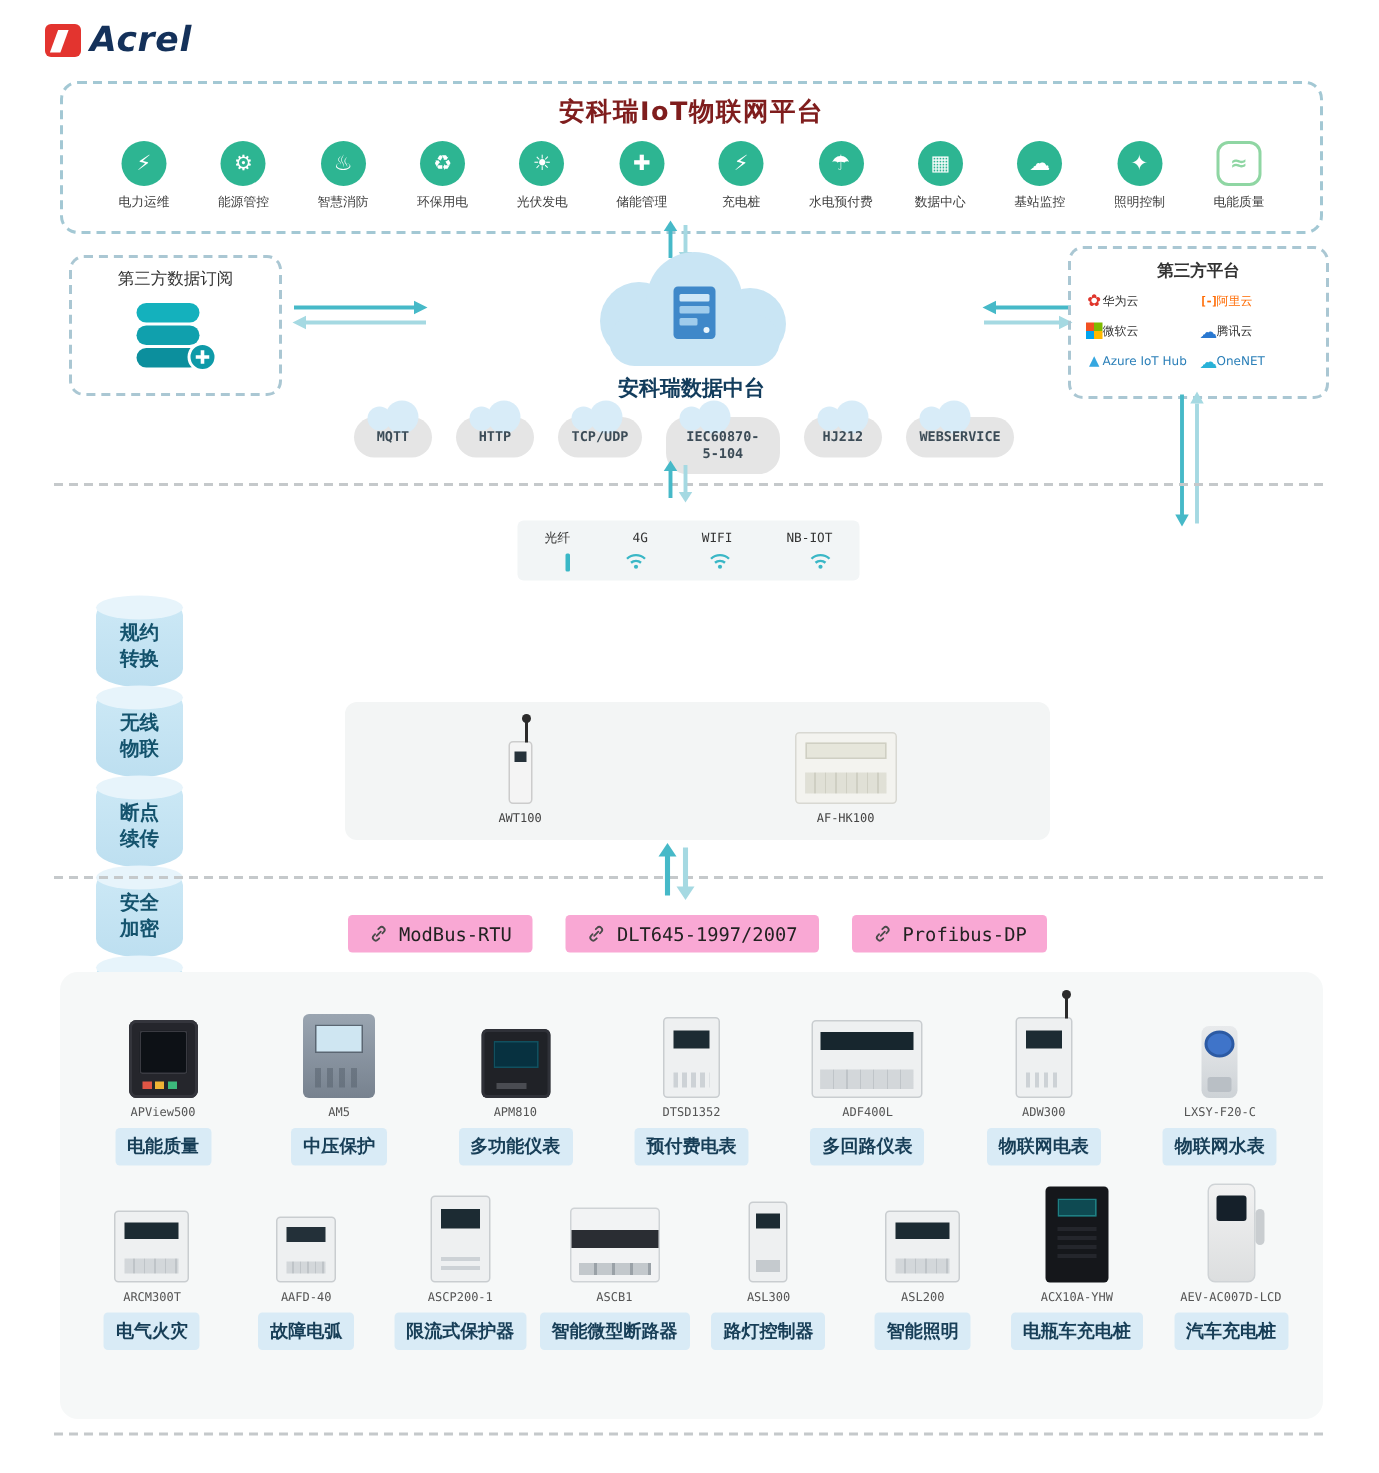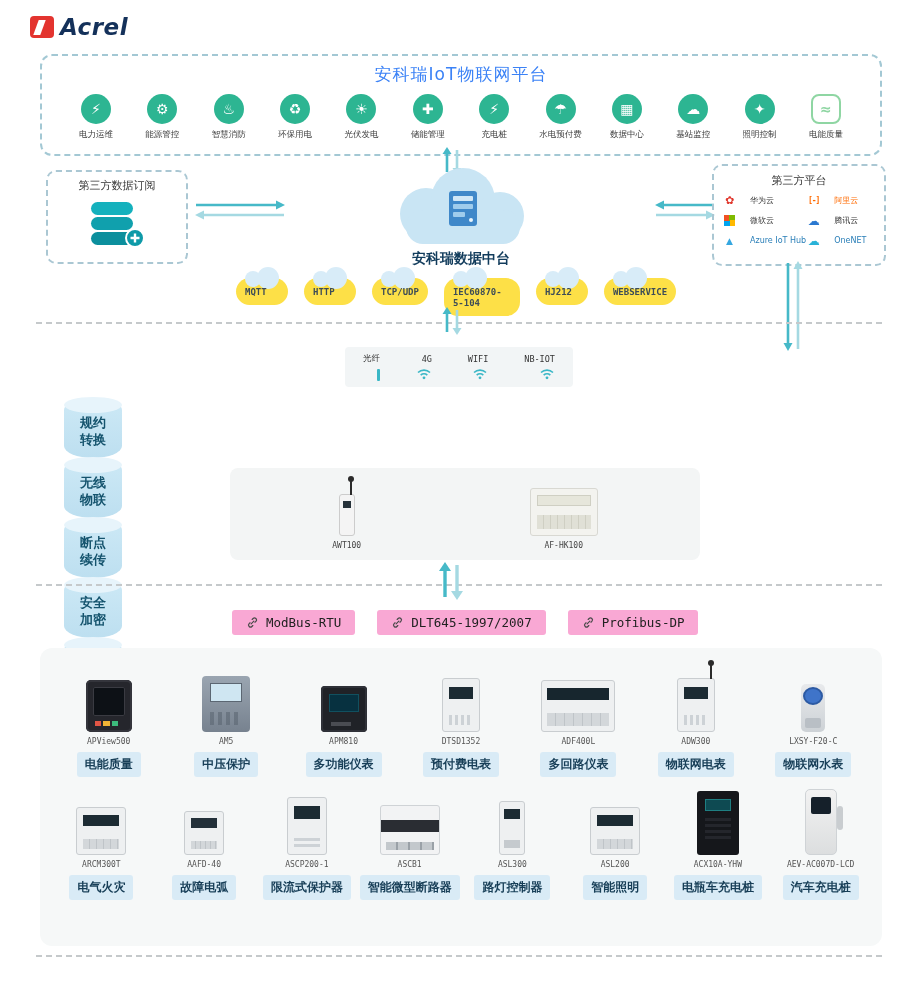--- a/index.html
+++ b/index.html
@@ -7,55 +7,55 @@
   .page{position:relative;width:919px;height:982px;background:#fff;overflow:hidden;}
 
   
   .logo{position:absolute;left:30px;top:14px;display:flex;align-items:center;gap:6px;}
   .logo-mark{width:24px;height:22px;background:#e3342f;border-radius:4px;position:relative;overflow:hidden;flex:none;}
   .logo-mark::before{content:"";position:absolute;left:6px;top:4px;width:7px;height:15px;background:#fff;transform:skewX(-20deg);}
   .logo-text{font-size:23px;font-weight:bold;font-style:italic;color:#14315a;letter-spacing:.5px;}
 
   
   .platform-box{position:absolute;left:40px;top:54px;width:842px;height:102px;border:2px dashed #a3c8d4;border-radius:12px;box-sizing:border-box;}
-  .platform-title{margin:7px 0 0;text-align:center;font-size:17px;font-weight:normal;color:#3b82f6;letter-spacing:1px;}
+  .platform-title{margin:7px 0 0;text-align:center;font-size:17px;font-weight:bold;color:#7f1d1d;letter-spacing:1px;}
   .apps-row{display:flex;justify-content:space-between;padding:8px 24px 0;}
   .app{display:flex;flex-direction:column;align-items:center;width:60px;}
   .app-icon{width:30px;height:30px;border-radius:50%;background:#2db592;color:#fff;display:flex;align-items:center;justify-content:center;font-size:14px;}
   .app-icon i{font-style:normal;}
   .app-icon.outline{background:#fff;border:2px solid #8fd6a3;color:#8fd6a3;border-radius:8px;width:26px;height:26px;font-weight:bold;}
   .app-label{margin-top:5px;font-size:8.5px;color:#3d3d3d;white-space:nowrap;}
 
   
   .mid-box{border:2px dashed #aac7d3;border-radius:10px;box-sizing:border-box;position:absolute;text-align:center;}
   .left-box{left:46px;top:170px;width:142px;height:94px;}
   .box-title{font-size:11px;color:#333;margin-top:6px;}
   .left-box svg{margin-top:7px;}
 
   .center-cloud{position:absolute;left:366px;top:162px;width:190px;height:110px;text-align:center;}
   .cloud-label{position:absolute;left:0;right:0;bottom:4px;font-size:14px;font-weight:bold;color:#123c5c;}
 
   .right-box{left:712px;top:164px;width:174px;height:102px;padding:5px 10px 0;text-align:left;}
-  .right-box .box-title{text-align:center;margin-top:2px;}
+  .right-box .box-title{text-align:center;margin-top:2px;font-weight:bold;}
   .vendors{display:grid;grid-template-columns:1fr 1fr;row-gap:9px;column-gap:2px;margin-top:7px;}
-  .vendor{display:flex;align-items:center;gap:15px;font-size:8px;color:#333;}
+  .vendor{display:flex;align-items:center;gap:0;font-size:8px;color:#333;}
   .vendor .vname{white-space:nowrap;}
   .vendor.aliyun .vname{color:#ff6a00;font-weight:normal;}
   .vendor.azure .vname,.vendor.onenet .vname{color:#2a7fb8;}
   .vlogo{width:11px;height:11px;display:inline-flex;align-items:center;justify-content:center;flex:none;}
   .vlogo.huawei::before{content:"✿";color:#e0362c;font-size:11px;}
   .vlogo.aliyun::before{content:"[-]";color:#ff6a00;font-size:8px;font-weight:bold;letter-spacing:-1px;font-family:"DejaVu Sans Mono",monospace;}
   .vlogo.microsoft{background:conic-gradient(#7fba00 0 25%,#ffb900 0 50%,#00a4ef 0 75%,#f25022 0);}
   .vlogo.tencent::before{content:"☁";color:#2a78d0;font-size:12px;}
   .vlogo.azure::before{content:"▲";color:#35a7e0;font-size:9px;}
   .vlogo.onenet::before{content:"☁";color:#29b2d8;font-size:12px;}
 
   
   .proto-clouds{position:absolute;left:236px;top:278px;width:452px;display:flex;align-items:flex-start;gap:16px;}
-  .cloud{position:relative;background:#fde047;border-radius:14px;padding:9px 9px 7px;min-width:34px;}
+  .cloud{position:relative;background:#e5e5e5;border-radius:14px;padding:9px 9px 7px;min-width:34px;text-align:center;}
   .cloud::before{content:"";position:absolute;top:-7px;left:9px;width:16px;height:16px;border-radius:50%;background:#d8ecf8;}
   .cloud::after{content:"";position:absolute;top:-11px;left:21px;width:22px;height:22px;border-radius:50%;background:#d8ecf8;}
   .cloud span{position:relative;z-index:1;display:block;max-width:58px;font-family:"DejaVu Sans Mono",monospace;font-size:9px;font-weight:bold;color:#3c4c57;line-height:1.2;}
 
   
   .sep{position:absolute;left:36px;width:846px;border-top:2px dashed #c5c9cb;height:0;}
   .sep1{top:322px;} .sep2{top:584px;} .sep3{top:955px;}
 
   
   .arr{position:absolute;}

